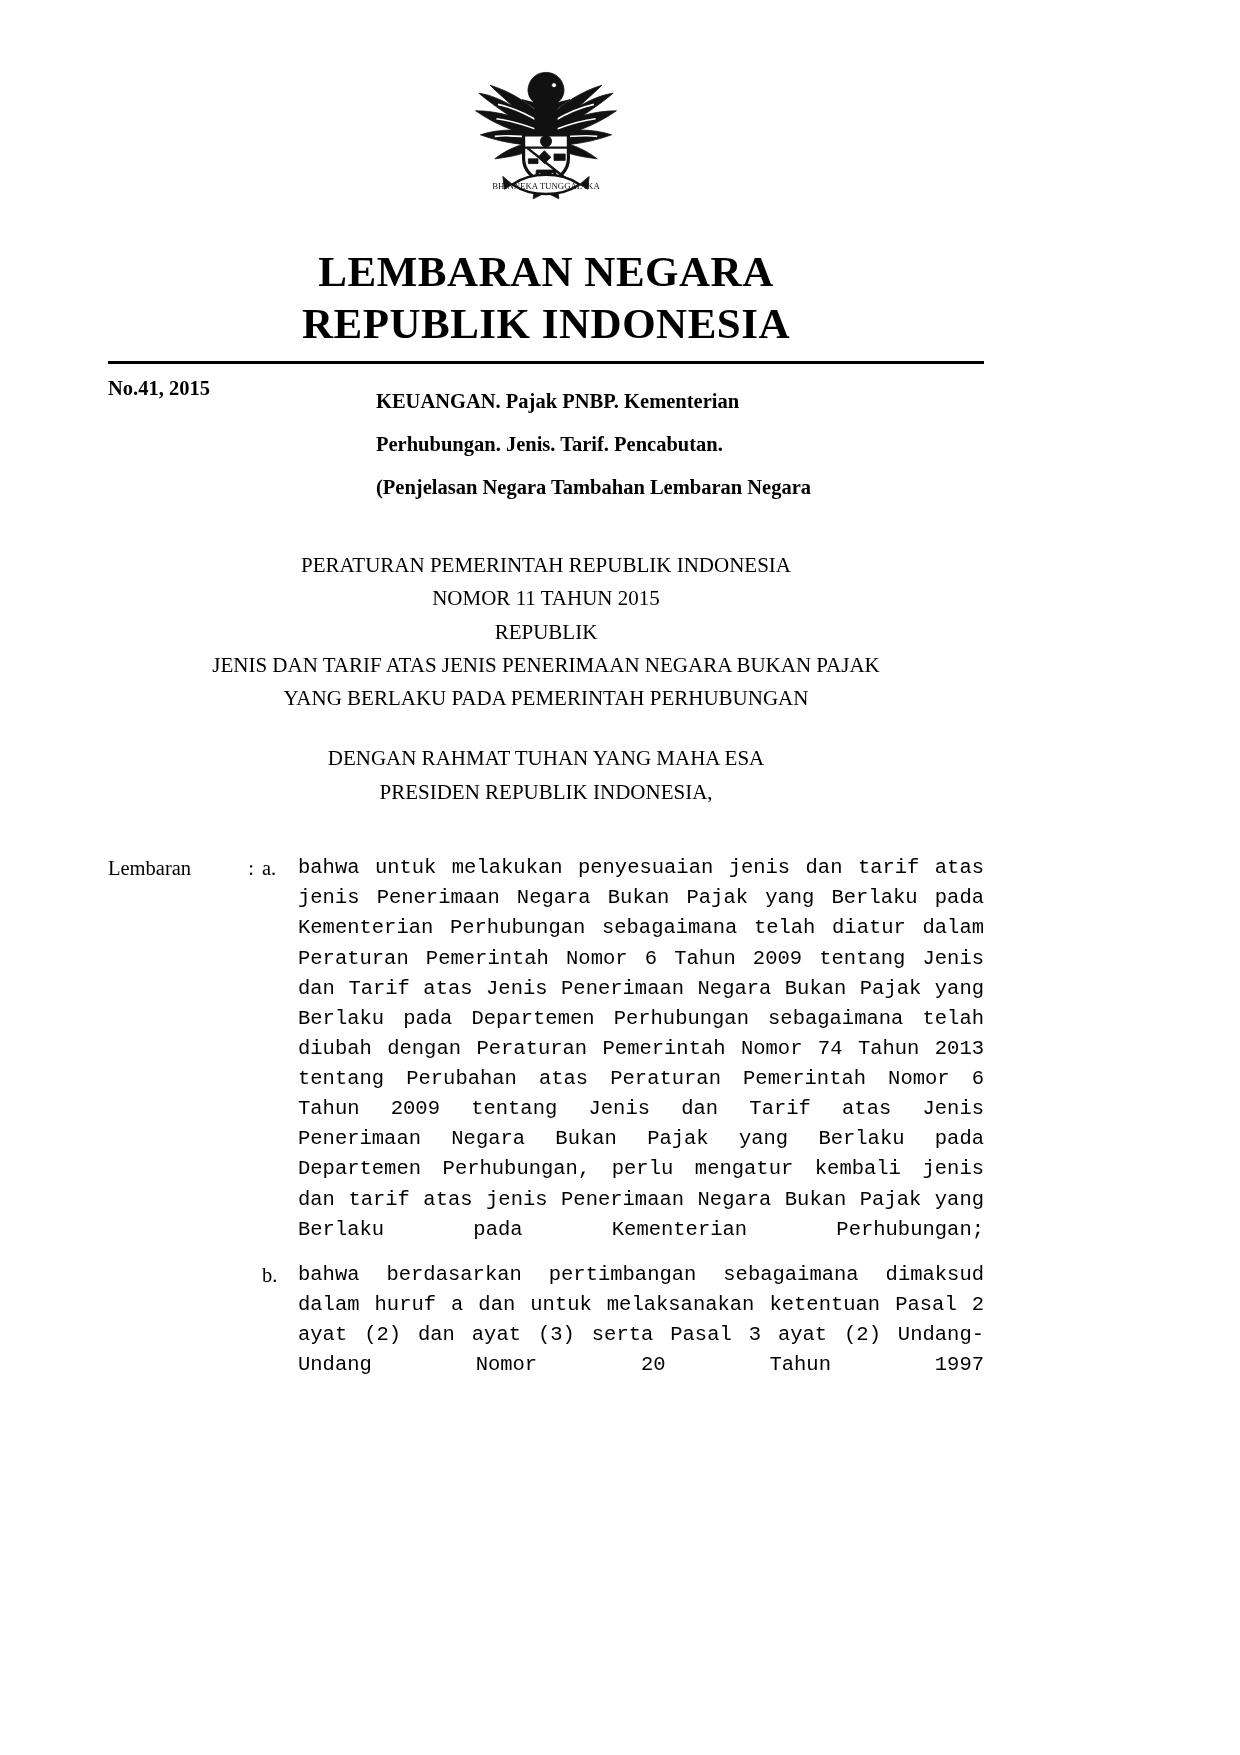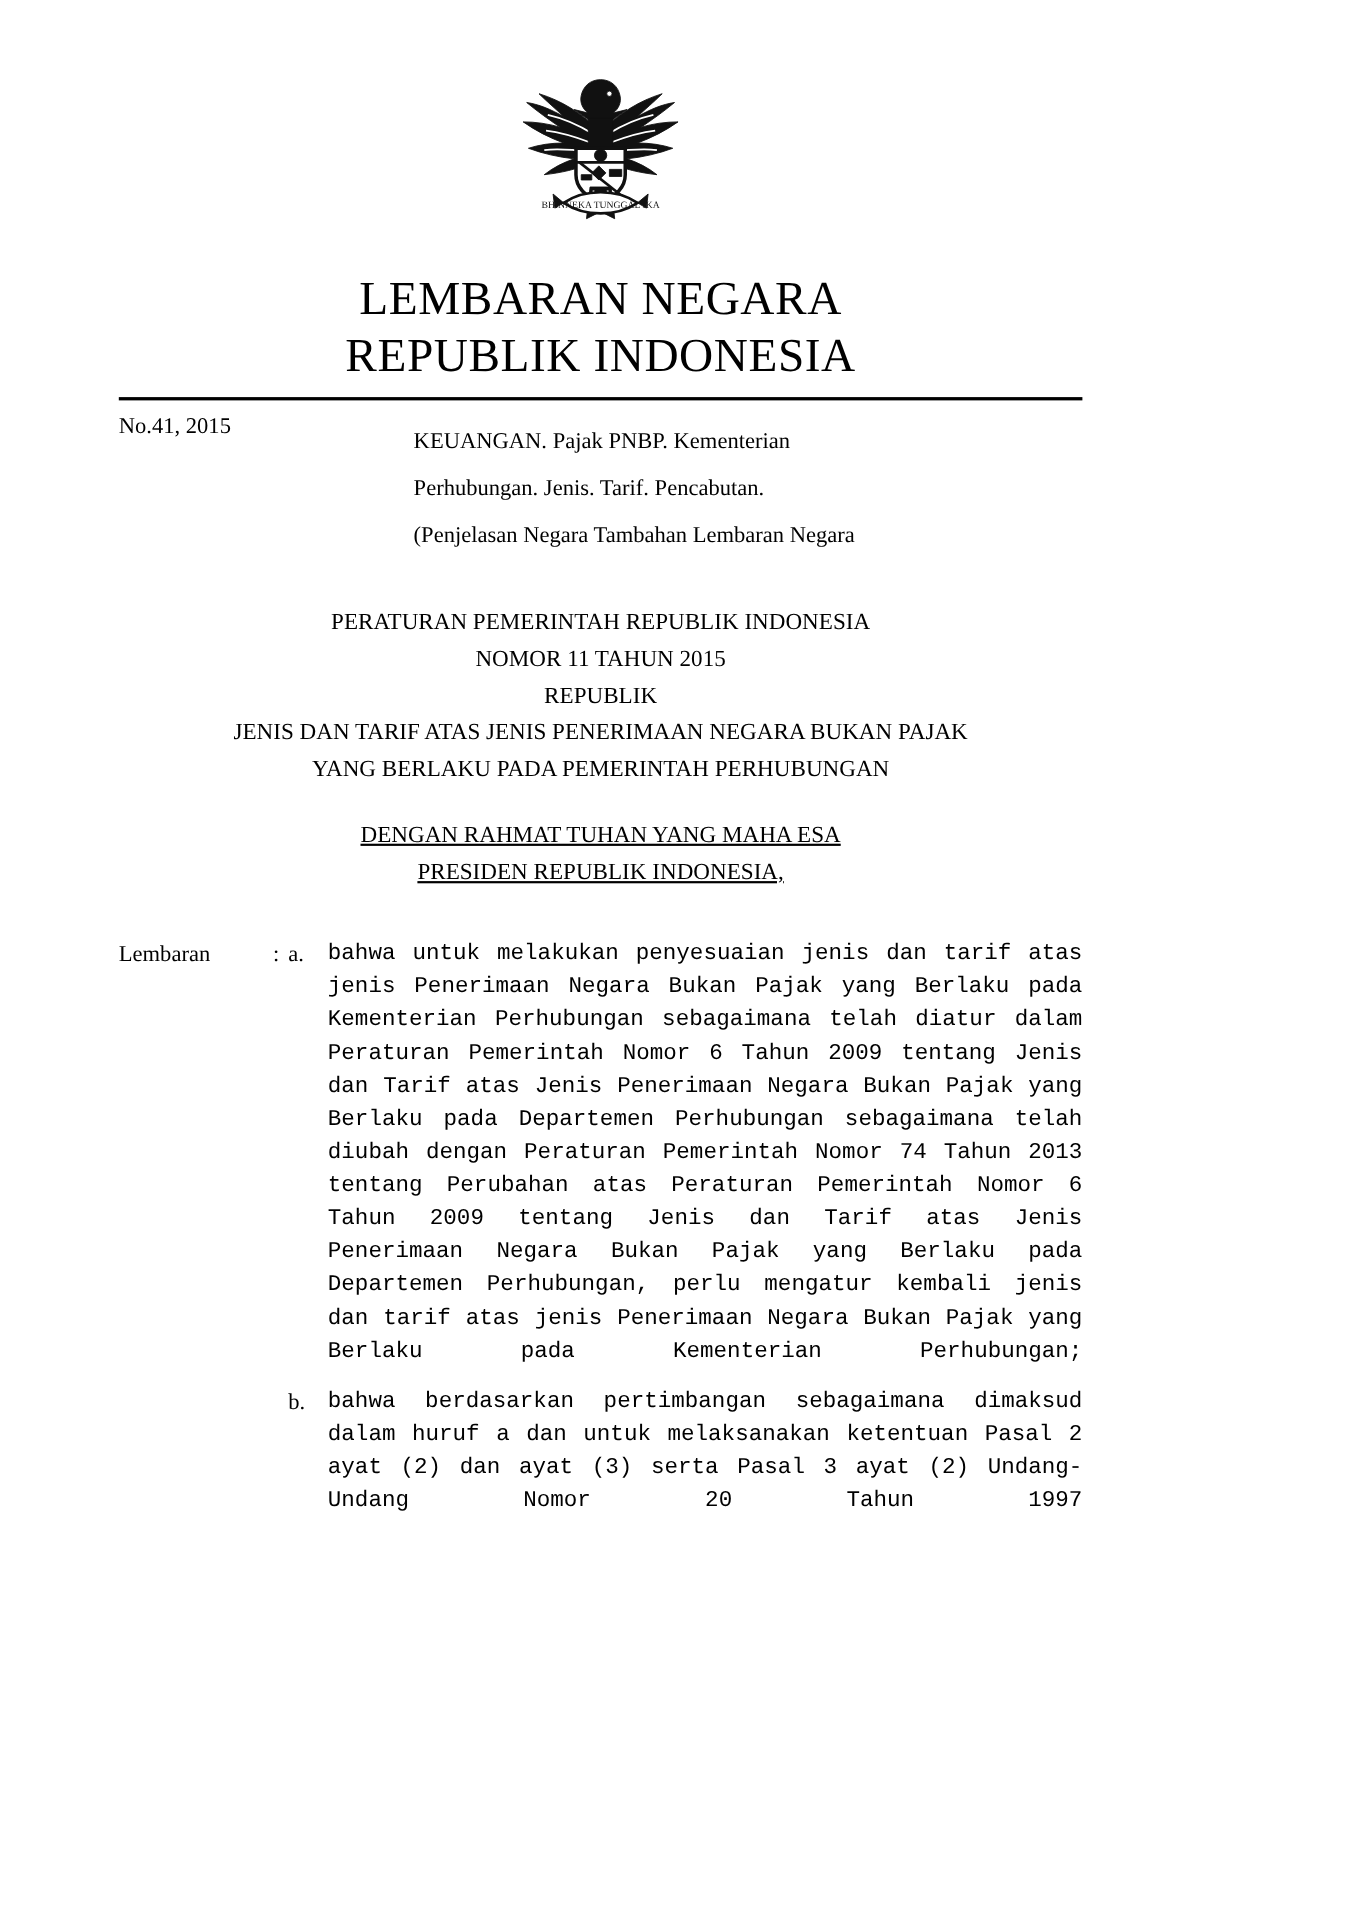--- a/index.html
+++ b/index.html
@@ -33,41 +33,42 @@
     width: 160px;
     height: 160px;
     display: block;
   }
 
   
   .masthead {
     margin-top: 28px;
     text-align: center;
     font-family: "Liberation Serif", serif;
-    font-weight: normal;
+    font-weight: bold;
     font-size: 43px;
     line-height: 1.22;
     letter-spacing: 0.5px;
   }
   .masthead .line2 { display: block; }
 
   .rule {
     margin: 10px 0 0 0;
     border: 0;
     border-top: 3px solid #000;
     width: 100%;
   }
 
   
   .meta {
     display: flex;
     align-items: flex-start;
     margin-top: 9px;
     font-size: 20.5px;
     line-height: 1.47;
+    font-weight: bold;
   }
   .meta-left {
     width: 255px;
     flex: 0 0 255px;
     white-space: nowrap;
   }
   .meta-right {
     flex: 1 1 auto;
     text-align: justify;
     text-align-last: left;
@@ -81,21 +82,20 @@
     font-size: 21px;
     line-height: 1.58;
   }
   .titleblock div { white-space: nowrap; }
 
   .enactment {
     margin-top: 26px;
     text-align: center;
     font-size: 21px;
     line-height: 1.62;
-    text-decoration: underline;
   }
 
   
   .considerans {
     margin-top: 44px;
     font-size: 20.5px;
     line-height: 1.47;
   }
   .cons-row {
     display: flex;

